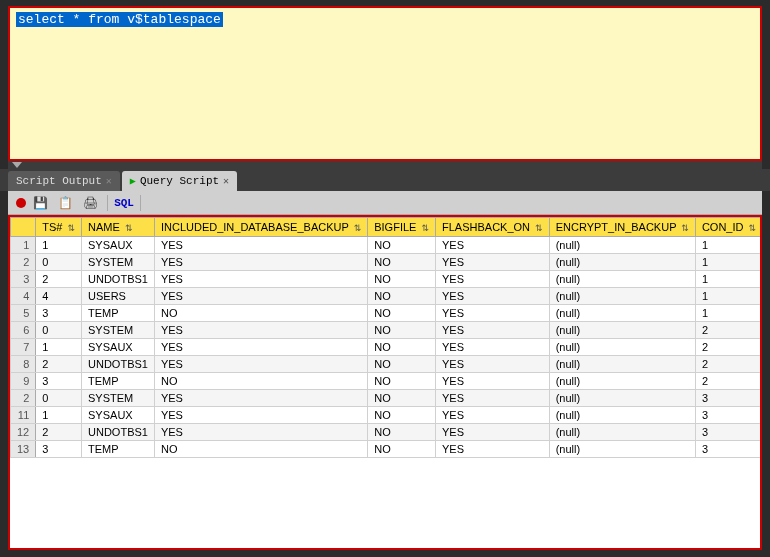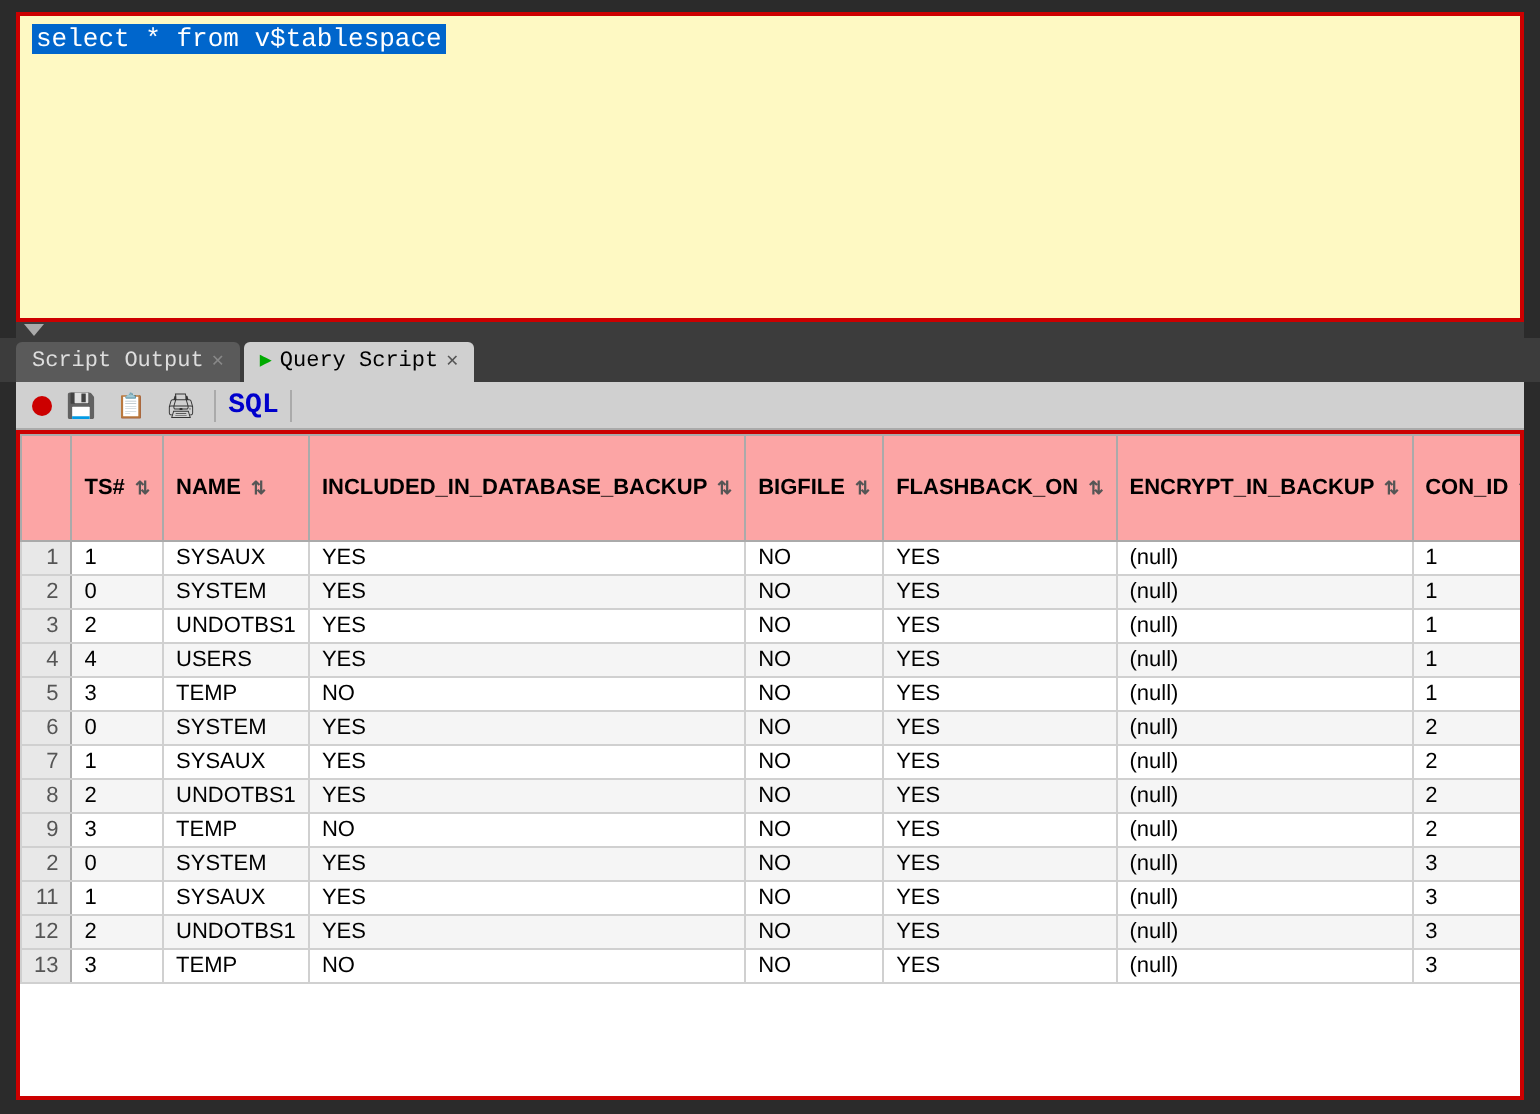--- a/index.html
+++ b/index.html
@@ -112,21 +112,21 @@
       font-size: 12px;
       color: #333;
     }
     .toolbar-separator {
       width: 1px;
       height: 16px;
       background: #aaa;
       margin: 0 2px;
     }
     .toolbar-label {
-      font-size: 14px;
+      font-size: 11px;
       color: #0000cc;
       font-weight: bold;
     }
     .toolbar-status {
       font-size: 11px;
       color: #333;
     }
     .toolbar-red-dot {
       width: 10px;
       height: 10px;
@@ -151,28 +151,28 @@
       font-size: 11px;
       font-family: Arial, sans-serif;
     }
 
     thead tr {
       background: #d0d0d0;
     }
 
     th {
       border: 1px solid #aaa;
-      padding: 20px 6px;
+      padding: 3px 6px;
       text-align: left;
-      font-weight: bold;
+      font-weight: normal;
       font-size: 11px;
       white-space: nowrap;
       position: sticky;
       top: 0;
-      background: #fca5a5;
+      background: #fde047;
       z-index: 1;
     }
 
     th .sort-icon {
       display: inline-block;
       margin-left: 2px;
       font-size: 9px;
       color: #555;
     }
 

